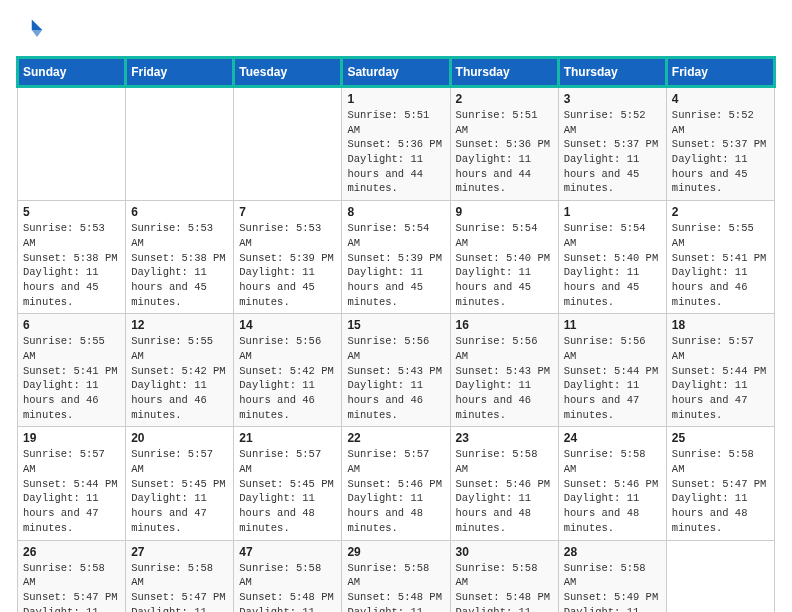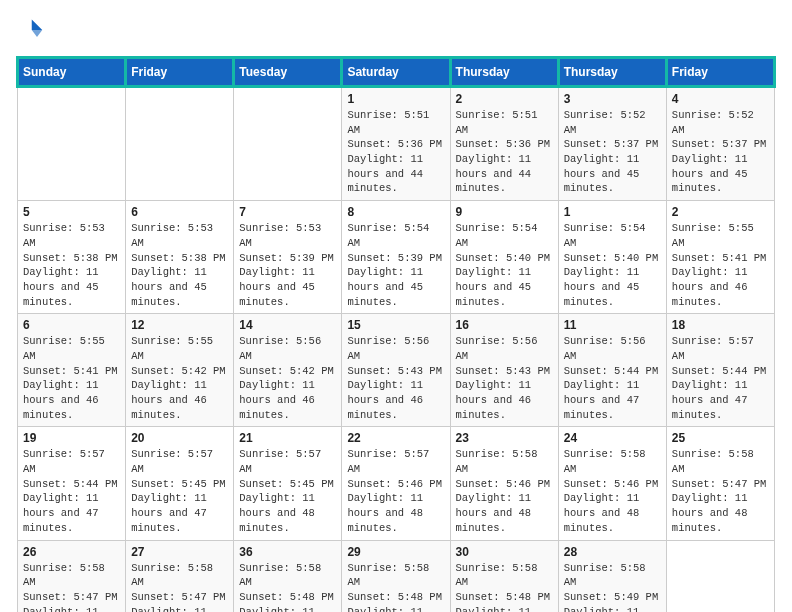--- a/index.html
+++ b/index.html
@@ -232,21 +232,21 @@
       <tr>
         <td>
           <div class="day-num">26</div>
           <div class="day-info">Sunrise: 5:58 AM<br>Sunset: 5:47 PM<br>Daylight: 11 hours and 49 minutes.</div>
         </td>
         <td>
           <div class="day-num">27</div>
           <div class="day-info">Sunrise: 5:58 AM<br>Sunset: 5:47 PM<br>Daylight: 11 hours and 49 minutes.</div>
         </td>
         <td>
-          <div class="day-num">36</div>
+          <div class="day-num">47</div>
           <div class="day-info">Sunrise: 5:58 AM<br>Sunset: 5:48 PM<br>Daylight: 11 hours and 49 minutes.</div>
         </td>
         <td>
           <div class="day-num">29</div>
           <div class="day-info">Sunrise: 5:58 AM<br>Sunset: 5:48 PM<br>Daylight: 11 hours and 49 minutes.</div>
         </td>
         <td>
           <div class="day-num">30</div>
           <div class="day-info">Sunrise: 5:58 AM<br>Sunset: 5:48 PM<br>Daylight: 11 hours and 50 minutes.</div>
         </td>

